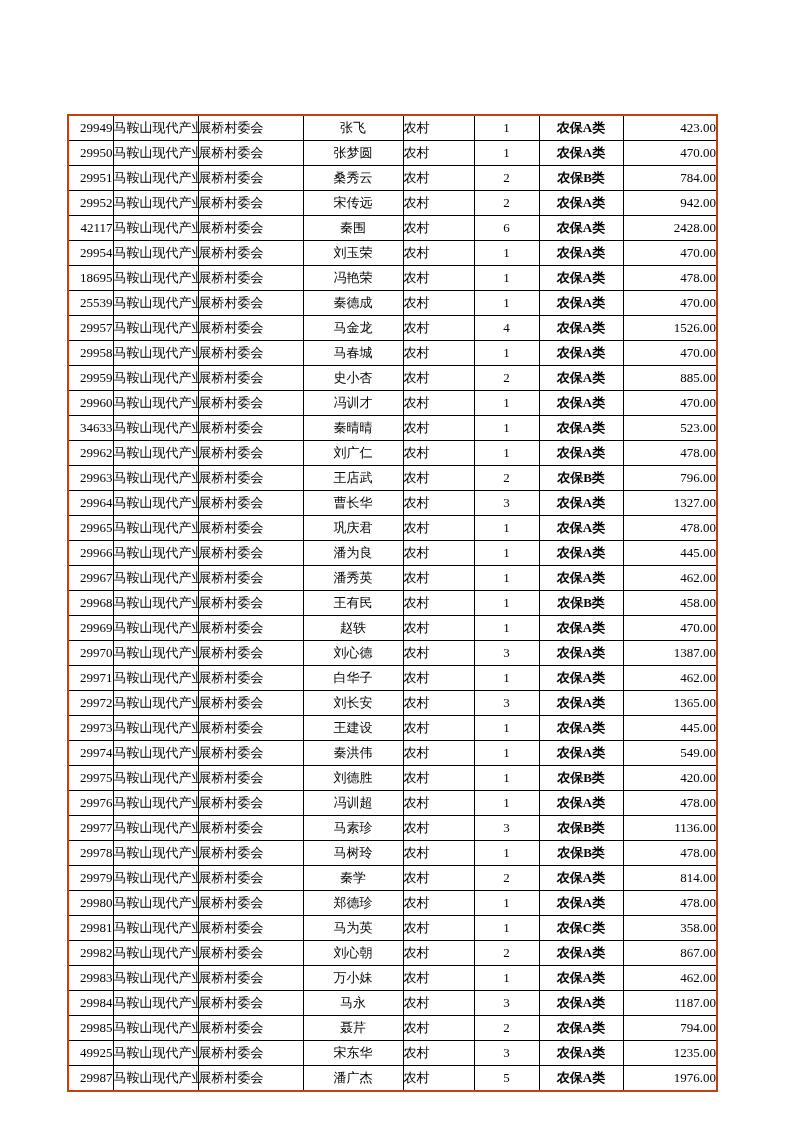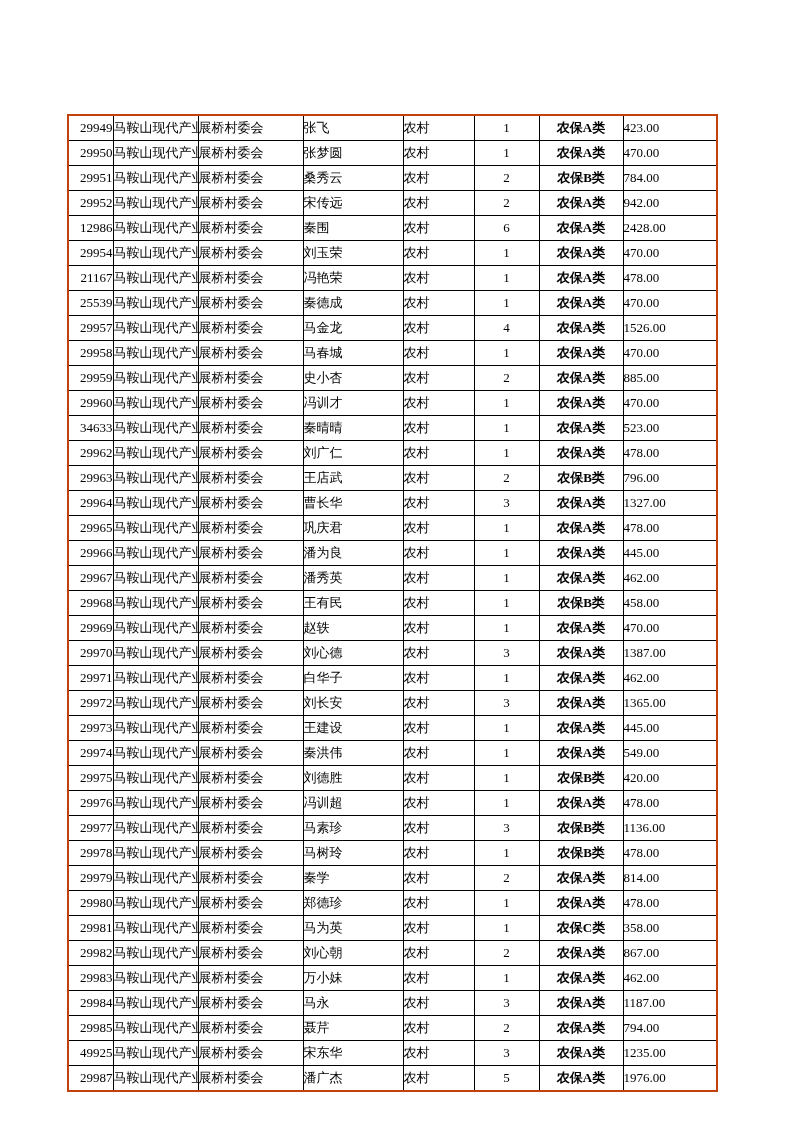--- a/index.html
+++ b/index.html
@@ -32,25 +32,25 @@
     height: 24px;
     padding: 0;
     vertical-align: middle;
     overflow: hidden;
     white-space: nowrap;
     line-height: 24px;
   }
   td.col-id     { text-align: right; padding-right: 4px; }
   td.col-org    { text-align: center; }
   td.col-village{ text-align: left; }
-  td.col-name   { text-align: left; }
+  td.col-name   { text-align: center; }
   td.col-type   { text-align: left; }
   td.col-count  { text-align: center; }
   td.col-category{ text-align: center; font-weight: bold; }
-  td.col-amount { text-align: left; }
+  td.col-amount { text-align: right; }
 </style>
 </head>
 <body>
 
 <div class="page">
   <table class="data-table">
     <colgroup>
       <col style="width:45px">
       <col style="width:85px">
       <col style="width:105px">
@@ -95,41 +95,41 @@
           <td class="col-id">29952</td>
           <td class="col-org">马鞍山现代产业</td>
           <td class="col-village">展桥村委会</td>
           <td class="col-name">宋传远</td>
           <td class="col-type">农村</td>
           <td class="col-count">2</td>
           <td class="col-category">农保A类</td>
           <td class="col-amount">942.00</td>
         </tr>
         <tr>
-          <td class="col-id">12986</td>
+          <td class="col-id">42117</td>
           <td class="col-org">马鞍山现代产业</td>
           <td class="col-village">展桥村委会</td>
           <td class="col-name">秦围</td>
           <td class="col-type">农村</td>
           <td class="col-count">6</td>
           <td class="col-category">农保A类</td>
           <td class="col-amount">2428.00</td>
         </tr>
         <tr>
           <td class="col-id">29954</td>
           <td class="col-org">马鞍山现代产业</td>
           <td class="col-village">展桥村委会</td>
           <td class="col-name">刘玉荣</td>
           <td class="col-type">农村</td>
           <td class="col-count">1</td>
           <td class="col-category">农保A类</td>
           <td class="col-amount">470.00</td>
         </tr>
         <tr>
-          <td class="col-id">21167</td>
+          <td class="col-id">18695</td>
           <td class="col-org">马鞍山现代产业</td>
           <td class="col-village">展桥村委会</td>
           <td class="col-name">冯艳荣</td>
           <td class="col-type">农村</td>
           <td class="col-count">1</td>
           <td class="col-category">农保A类</td>
           <td class="col-amount">478.00</td>
         </tr>
         <tr>
           <td class="col-id">25539</td>

